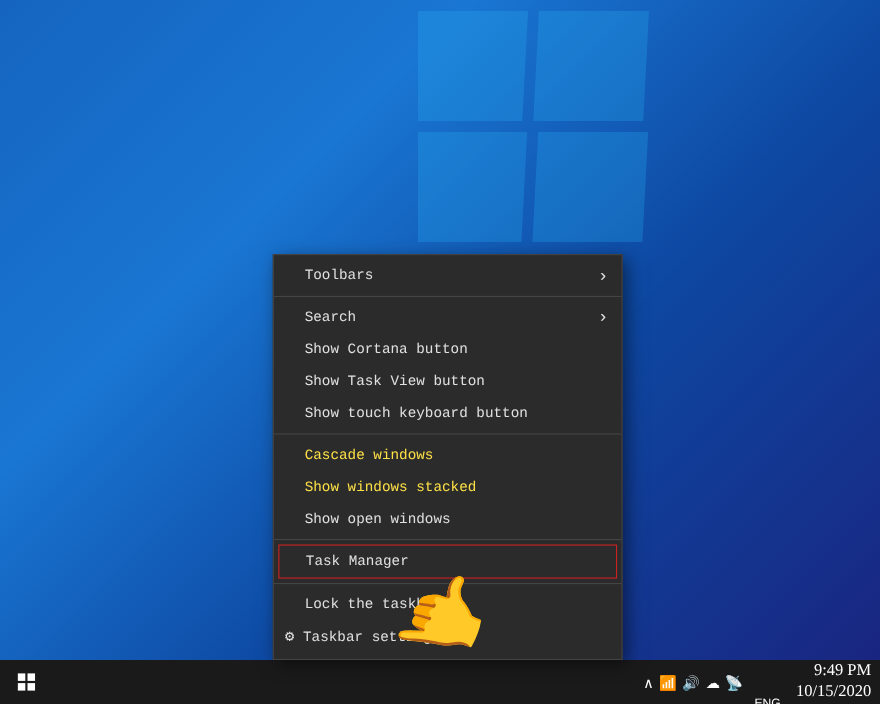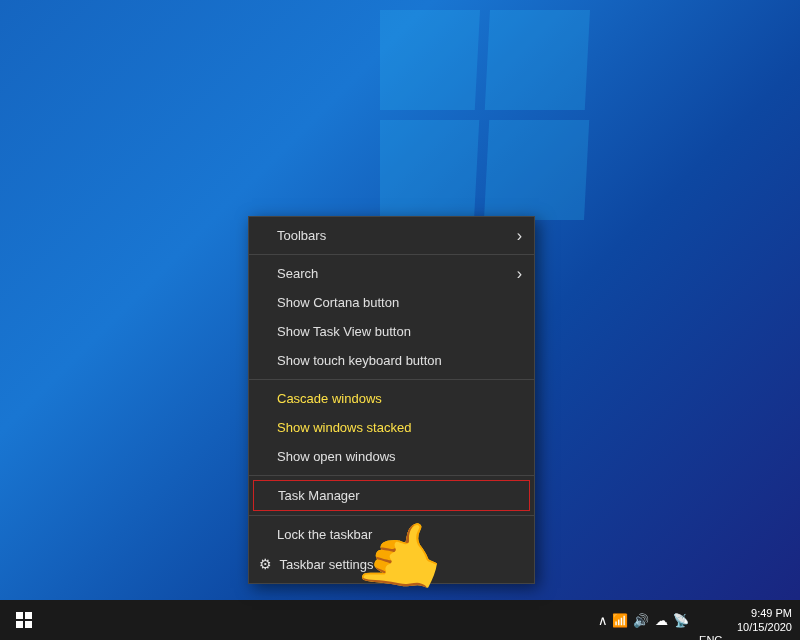--- a/index.html
+++ b/index.html
@@ -71,37 +71,39 @@
       display: flex;
       align-items: center;
       gap: 5px;
       font-size: 13px;
     }
 
     .clock-area {
       display: flex;
       flex-direction: column;
       align-items: flex-end;
-      font-size: 11px;
+      font-size: 15px;
       color: white;
       line-height: 1.3;
       padding-left: 6px;
+      font-family: Liberation Serif, serif;
     }
 
     
     .context-menu {
       position: absolute;
-      bottom: 56px;
+      bottom: 40px;
       left: 248px;
-      width: 287px;
+      width: 318px;
       background: #2b2b2b;
       border: 1px solid #444;
       box-shadow: 4px 4px 15px rgba(0,0,0,0.5);
       z-index: 100;
       padding: 4px 0;
+      font-family: Liberation Mono, monospace;
     }
 
     .menu-item {
       display: flex;
       align-items: center;
       padding: 7px 20px 7px 28px;
       color: #e0e0e0;
       font-size: 13px;
       cursor: pointer;
       position: relative;

